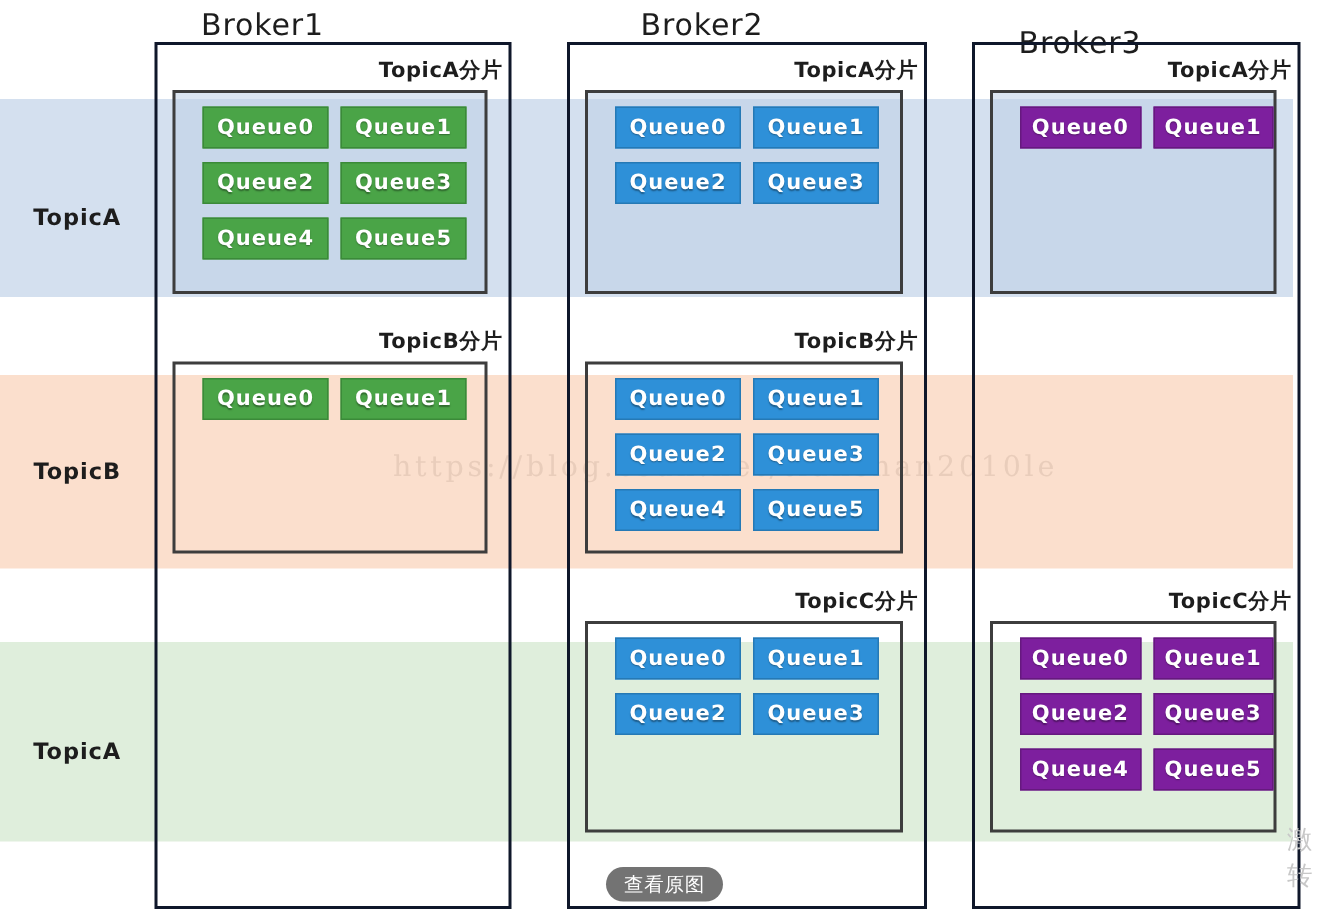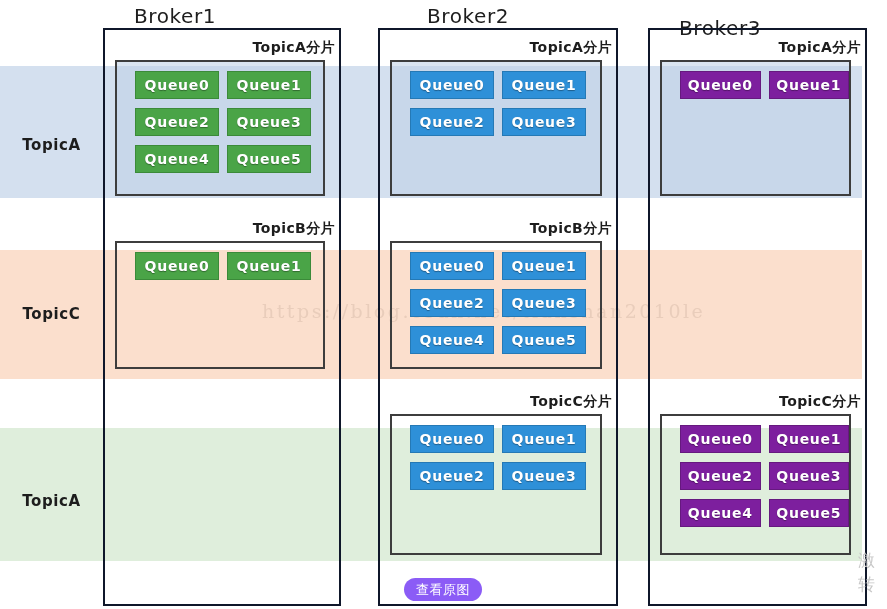--- a/index.html
+++ b/index.html
@@ -93,38 +93,38 @@
   .queue.blue{background:#2e90d8;border:1px solid #2579b5;}
   .queue.purple{background:#7d1f9e;border:1px solid #66197f;}
 
   .q-left{margin-left:18px;}
   .q-gap{margin-left:8px;}
 
   
   #view-original{
     position:absolute;left:404px;top:578px;
     width:78px;height:23px;border-radius:12px;
-    background:#8b5cf6;color:#ffffff;
+    background:#737373;color:#ffffff;
     font-size:13px;
     display:flex;align-items:center;justify-content:center;
     letter-spacing:.5px;
     cursor:pointer;border:none;
   }
 </style>
 </head>
 <body>
 
 <div id="root">
 
   <div class="band band-a"></div>
   <div class="band band-b"></div>
   <div class="band band-c"></div>
 
   <div class="band-label a">TopicA</div>
-  <div class="band-label b">TopicC</div>
+  <div class="band-label b">TopicB</div>
   <div class="band-label c">TopicA</div>
 
   <div class="wm-url">https://blog.csdn.net/tianshan2010le</div>
 
   <div class="broker-title" id="broker1-title">Broker1</div>
   <div class="broker" id="broker1">
 
     <div class="shard" style="left:0;top:4px;width:230px;">
       <div class="shard-title">TopicA分片</div>
       <div class="shard-box tint-blue" style="height:136px;">

